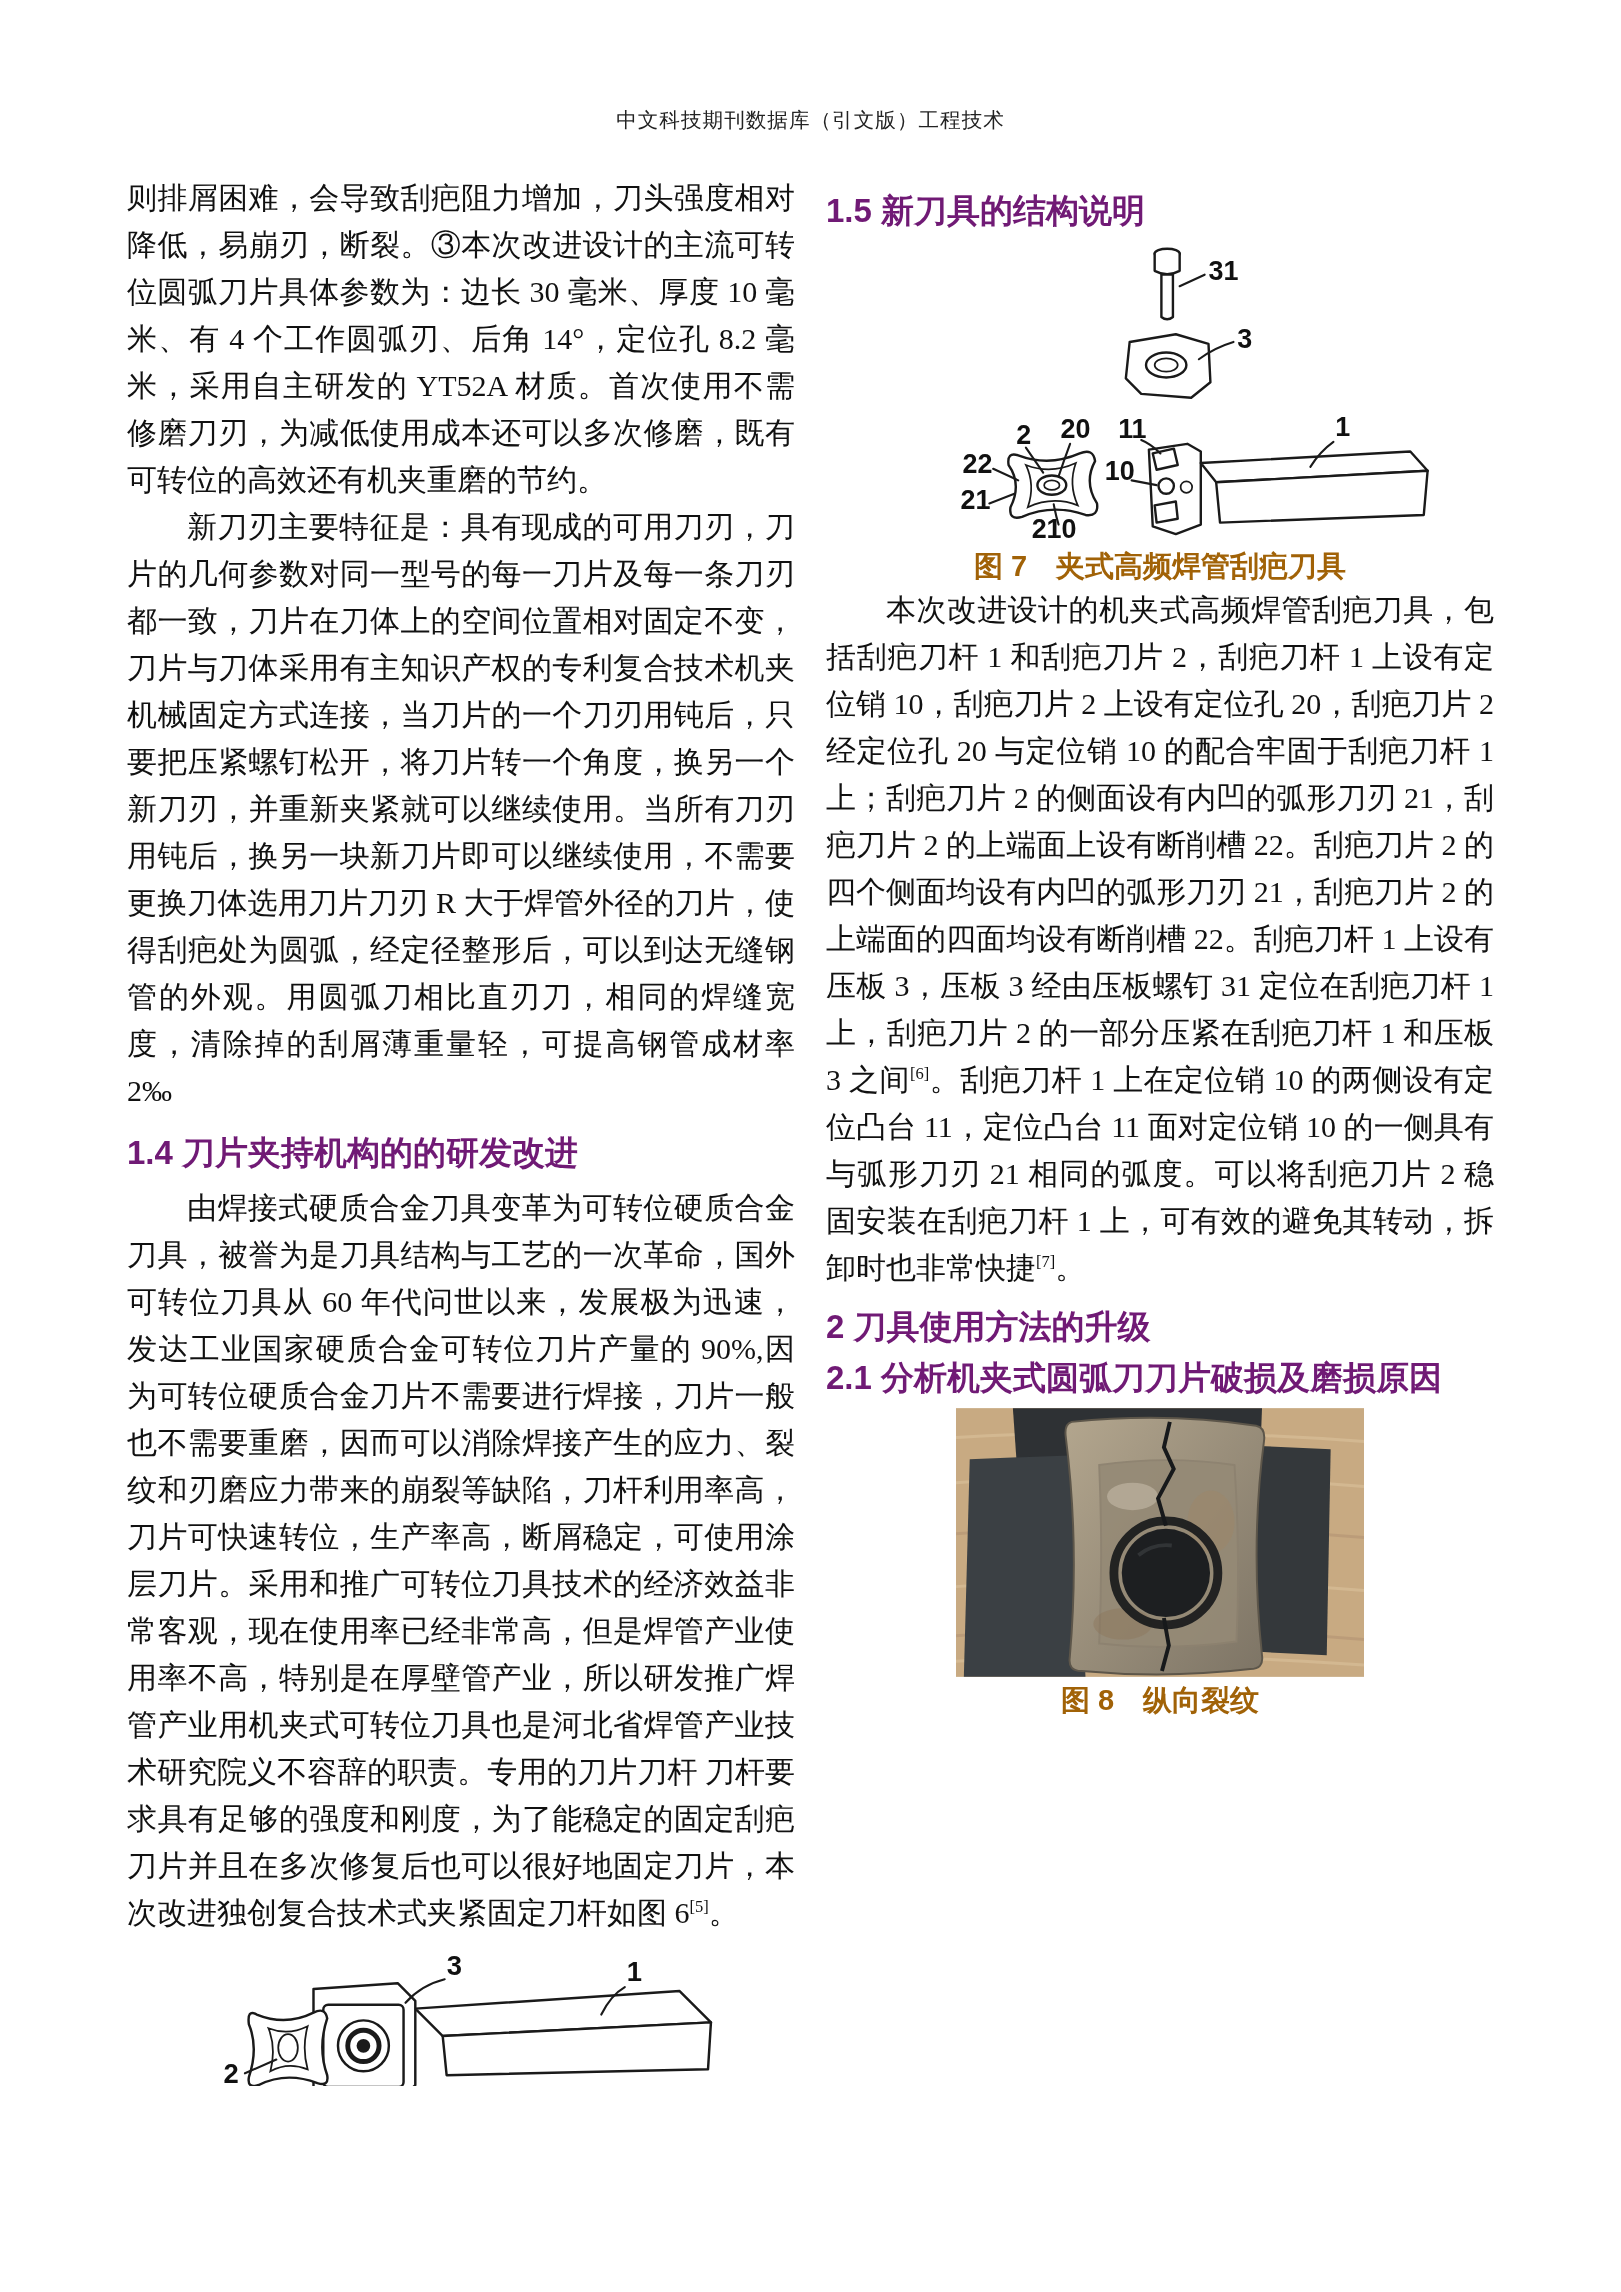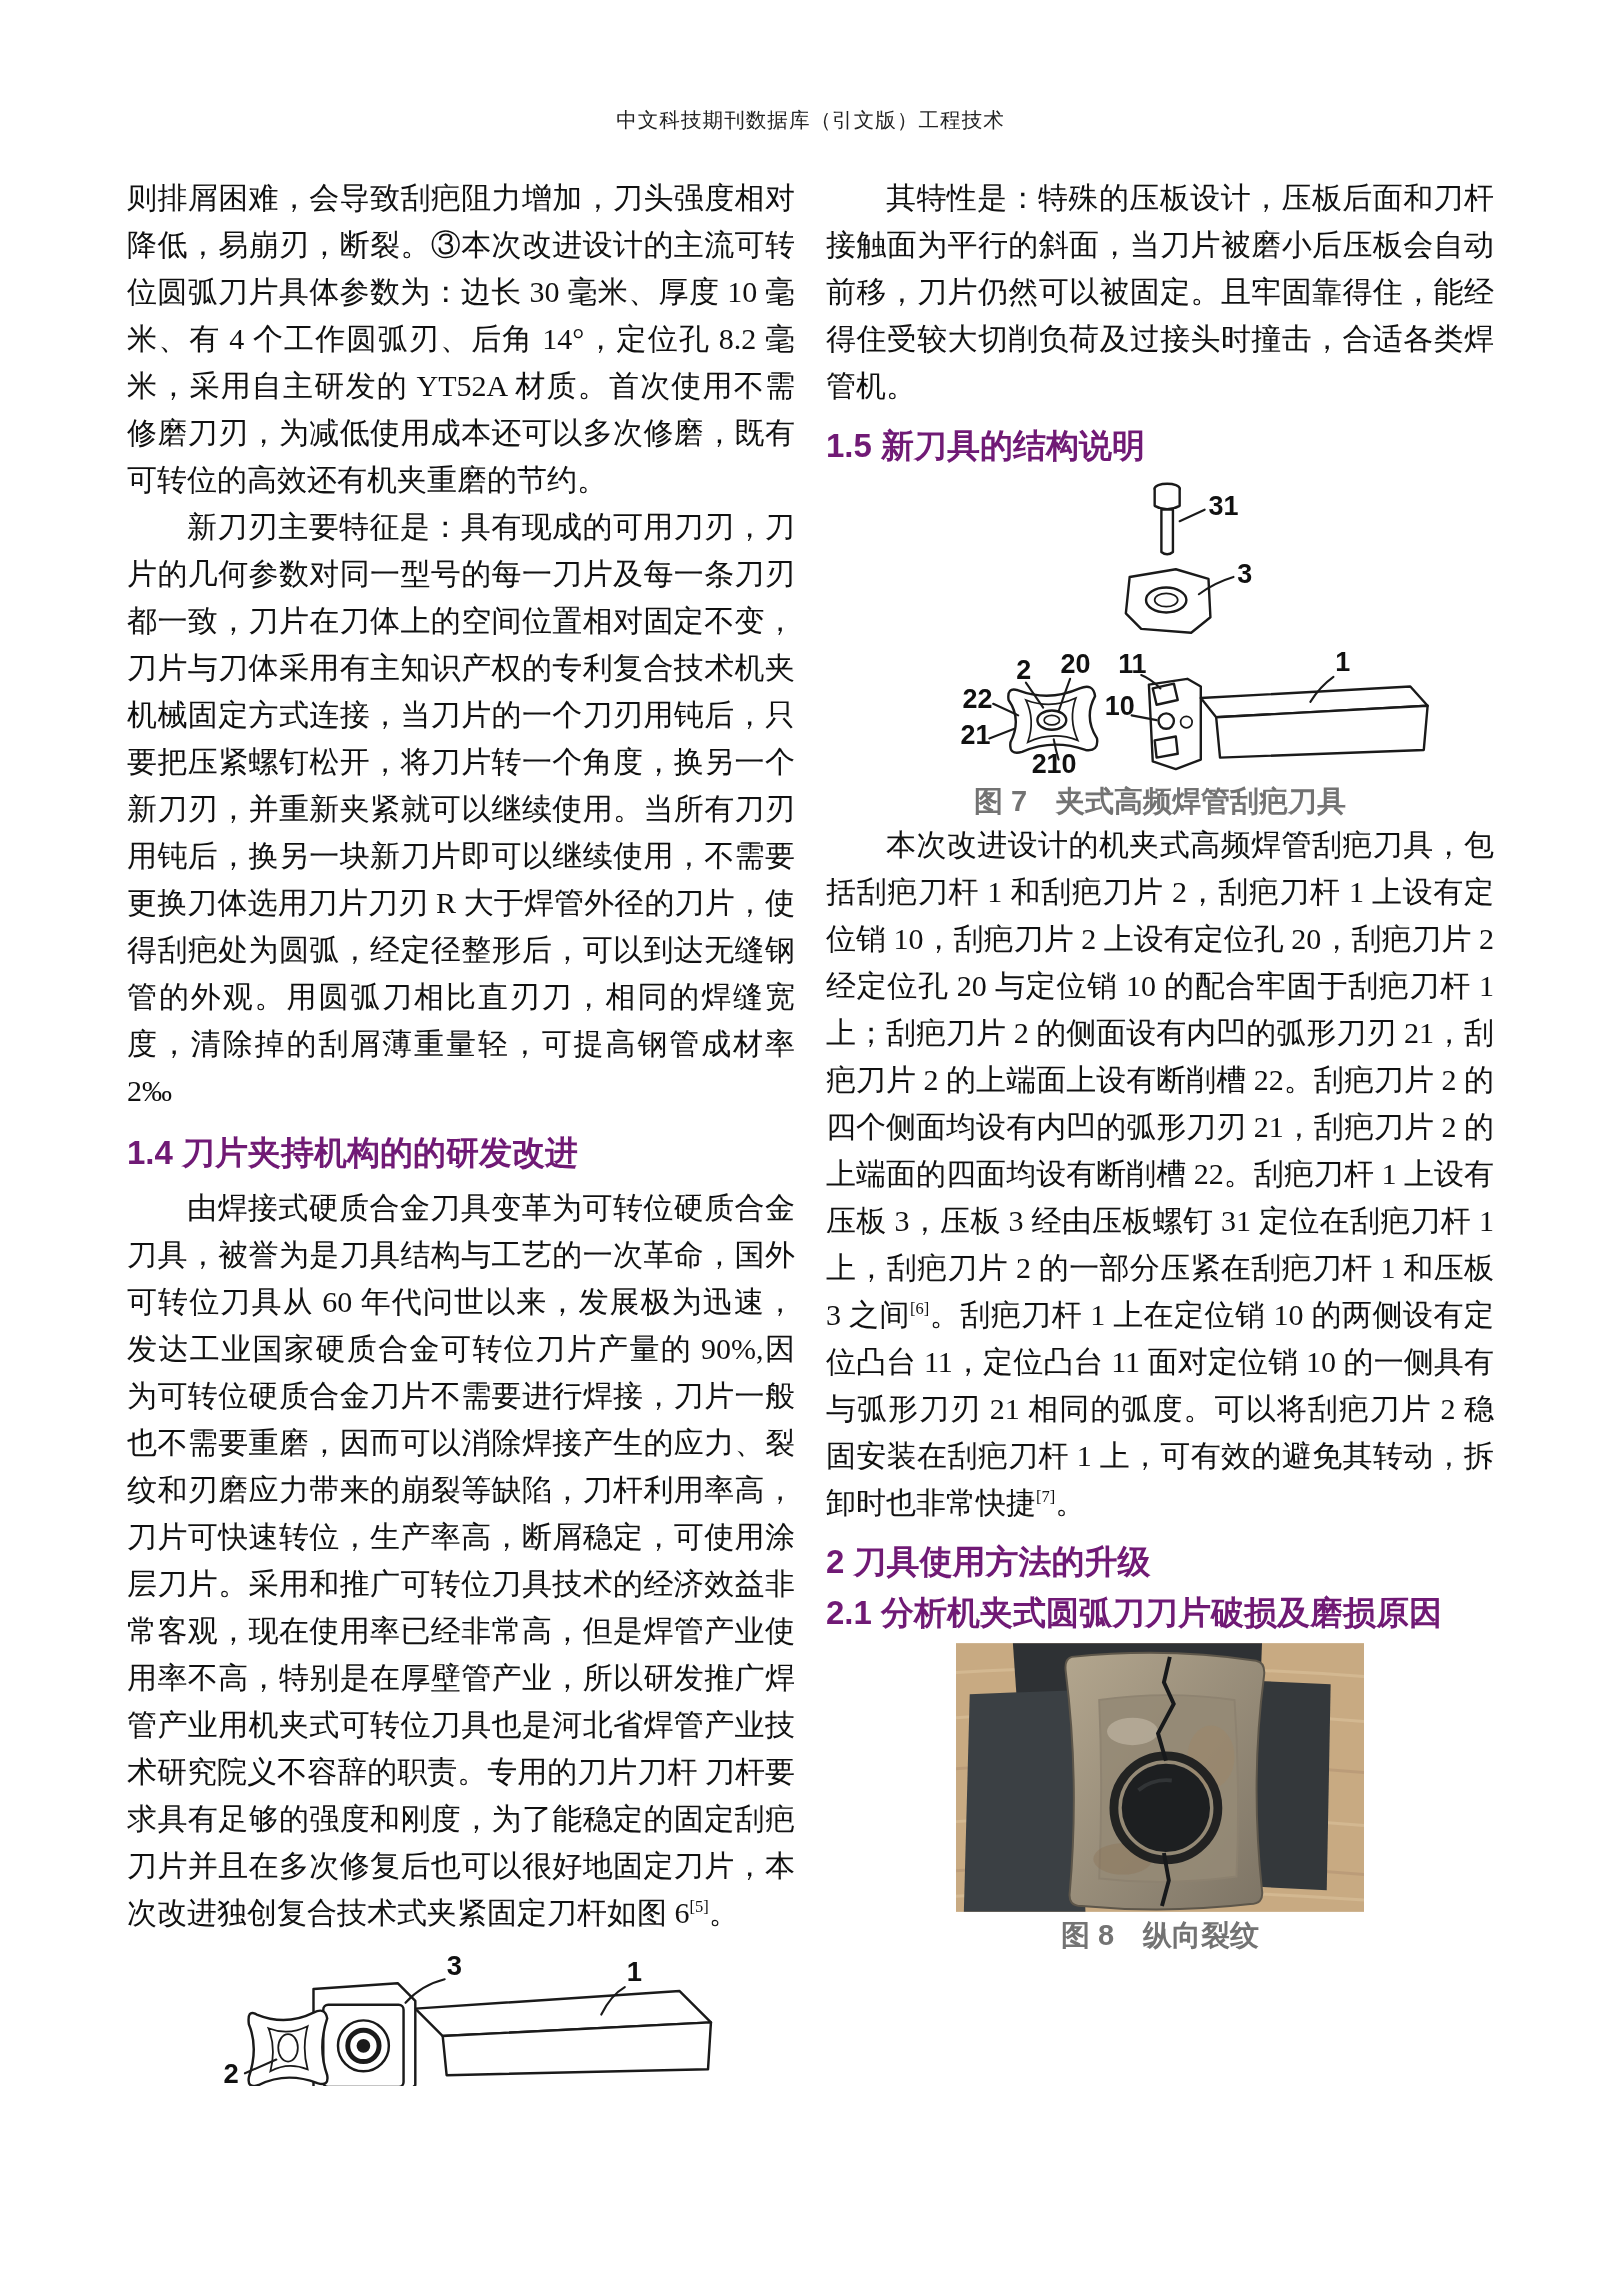--- a/index.html
+++ b/index.html
@@ -15,21 +15,21 @@
   p.body.noindent{text-indent:0;}
   sup{font-size:0.55em;line-height:0;vertical-align:super;}
   .sec{font-family:"Liberation Sans","DejaVu Sans",sans-serif;font-weight:700;
        font-size:33px;line-height:41px;color:#701a75;}
   .sec.s14{margin:17.6px 0 11.8px 0;}
   .sec.s15{margin:15.7px 0 5.9px 0;}
   .sec.s2 {margin:15.7px 0 5.9px 0;}
   .sec.s21{margin:9.8px 0 9.8px 0;}
   .figure{text-align:center;}
   .caption{font-family:"Liberation Sans","DejaVu Sans",sans-serif;font-weight:700;
-           font-size:29px;line-height:39px;text-align:center;color:#737373;}
+           font-size:29px;line-height:39px;text-align:center;color:#a16207;}
   .fig-line{stroke:#1a1a1a;stroke-width:2.5;fill:#ffffff;stroke-linejoin:round;stroke-linecap:round;}
   .fig-thin{stroke:#1a1a1a;stroke-width:1.8;fill:none;stroke-linecap:round;}
   .fig-lead{stroke:#1a1a1a;stroke-width:2.2;fill:none;stroke-linecap:round;}
   .fig-num{font-family:"Liberation Sans","DejaVu Sans",sans-serif;font-weight:700;
            font-size:28px;fill:#111;}
   .pageno{position:absolute;left:141px;top:2129px;font-family:"Liberation Sans","DejaVu Sans",sans-serif;
           font-size:28px;color:#111;}
   .fig6wrap{margin:9.8px 0 0 94px;width:510px;}
   .fig7wrap{margin:3.9px 0 0 98px;width:519px;}
   .fig8wrap{margin:7.8px 0 0 130px;width:408px;}
@@ -71,21 +71,20 @@
           <path class="fig-lead" d="M412,42 Q398,50 388,70"></path>
           <text class="fig-num" x="2" y="140">2</text>
           <path class="fig-lead" d="M24,130 L56,116"></path>
         </svg>
       </div>
       <div class="caption">图 6　刮疤刀杆</div>
     </div>
   </div>
 
   <div class="col col-right">
-    <p class="body">其特性是：特殊的压板设计，压板后面和刀杆接触面为平行的斜面，当刀片被磨小后压板会自动前移，刀片仍然可以被固定。且牢固靠得住，能经得住受较大切削负荷及过接头时撞击，合适各类焊管机。</p>
     <div class="sec s15">1.5 新刀具的结构说明</div>
 
     <div class="figure">
       <div class="fig7wrap">
         <svg width="519" height="306" viewBox="0 0 540 312">
 
           <ellipse class="fig-line" cx="253" cy="14" rx="13" ry="5"></ellipse>
           <path class="fig-line" d="M240,14 L240,32 Q253,39 266,32 L266,14"></path>
           <path class="fig-line" d="M247,36 L247,80 Q253,85 259,80 L259,36 Z"></path>
           <text class="fig-num" x="296" y="42">31</text>

